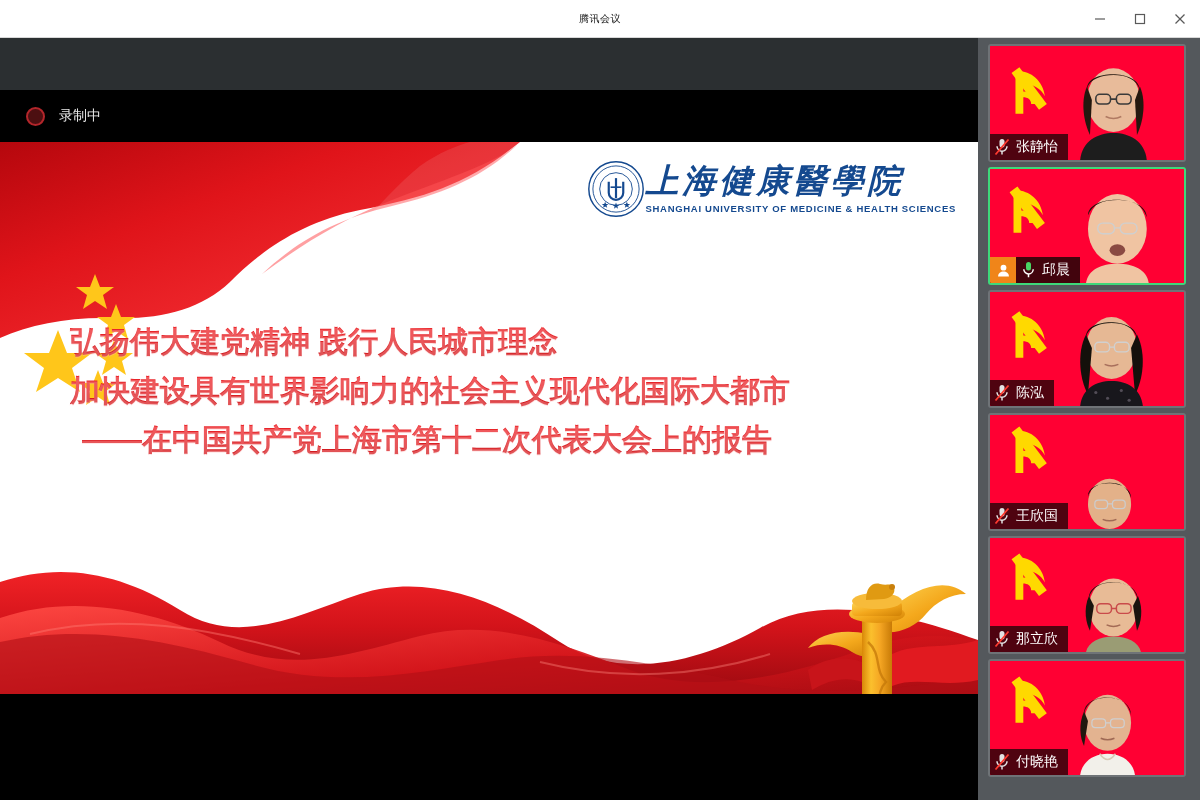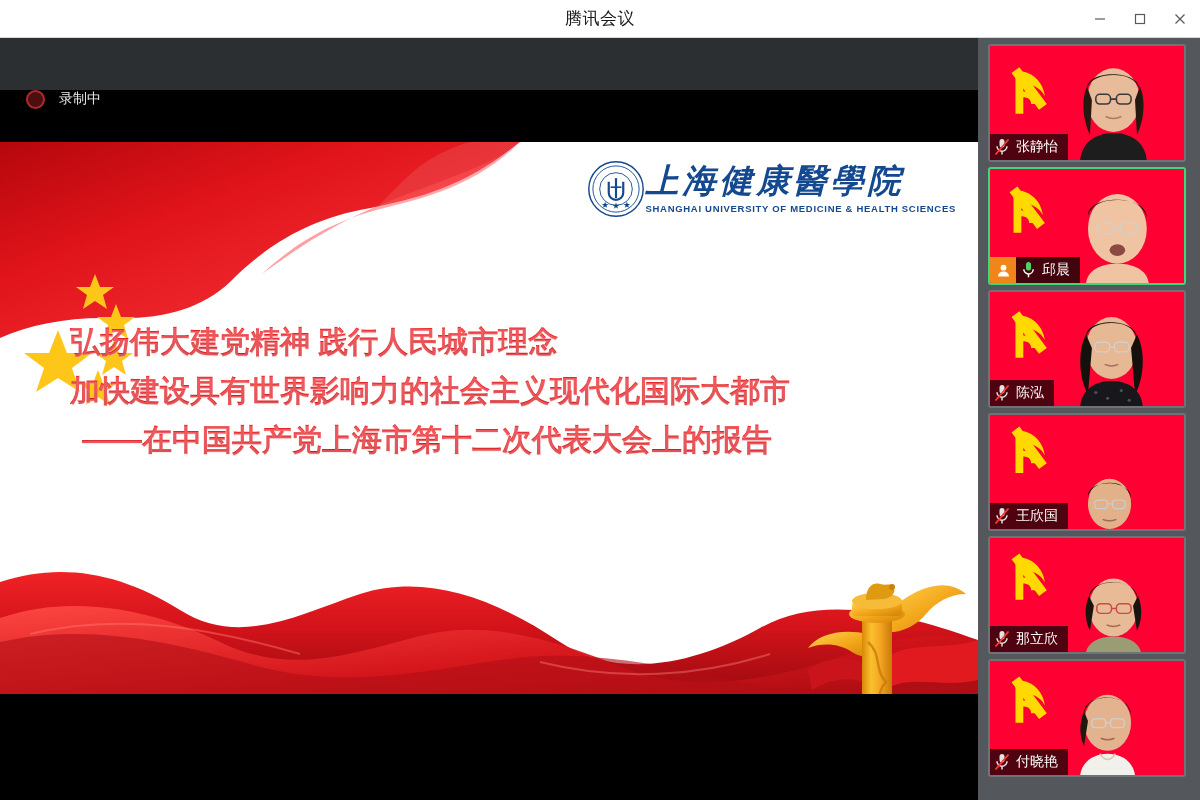--- a/index.html
+++ b/index.html
@@ -9,21 +9,21 @@
     overflow: hidden; background: #000;
   }
   .app { position: relative; width: 1200px; height: 800px; }
 
   
   .titlebar {
     position: absolute; left: 0; top: 0; width: 1200px; height: 38px;
     background: #ffffff; border-bottom: 1px solid #d8d8d8;
     display: flex; align-items: center; justify-content: center;
   }
-  .titlebar-title { font-size: 17px; color: #1a1a1a; letter-spacing: .5px; }
+  .titlebar-title { font-size: 10px; color: #1a1a1a; letter-spacing: .5px; }
   .win-controls {
     position: absolute; right: 0; top: 0; height: 38px;
     display: flex; align-items: center;
   }
   .win-btn {
     width: 40px; height: 38px; display: flex; align-items: center;
     justify-content: center; color: #5a5a5a;
   }
   .win-btn svg { display: block; }
 
@@ -31,21 +31,21 @@
   .stage {
     position: absolute; left: 0; top: 38px; width: 978px; height: 762px;
     background: #000;
   }
   .stage-topstrip {
     position: absolute; left: 0; top: 0; width: 100%; height: 52px;
     background: #2b2f31;
   }
   .rec-bar {
     position: absolute; left: 0; top: 52px; width: 100%; height: 52px;
-    background: #000; display: flex; align-items: flex-start; padding-left: 26px;
+    background: #000; display: flex; align-items: center; padding-left: 26px;
   }
   .rec-dot {
     width: 19px; height: 19px; border-radius: 50%;
     border: 2px solid #b3262b; background: #4c0f11; flex: none;
   }
   .rec-label { color: #e8e8e8; font-size: 14px; margin-left: 14px; }
 
   
   .slide {
     position: absolute; left: 0; top: 104px; width: 978px; height: 552px;

